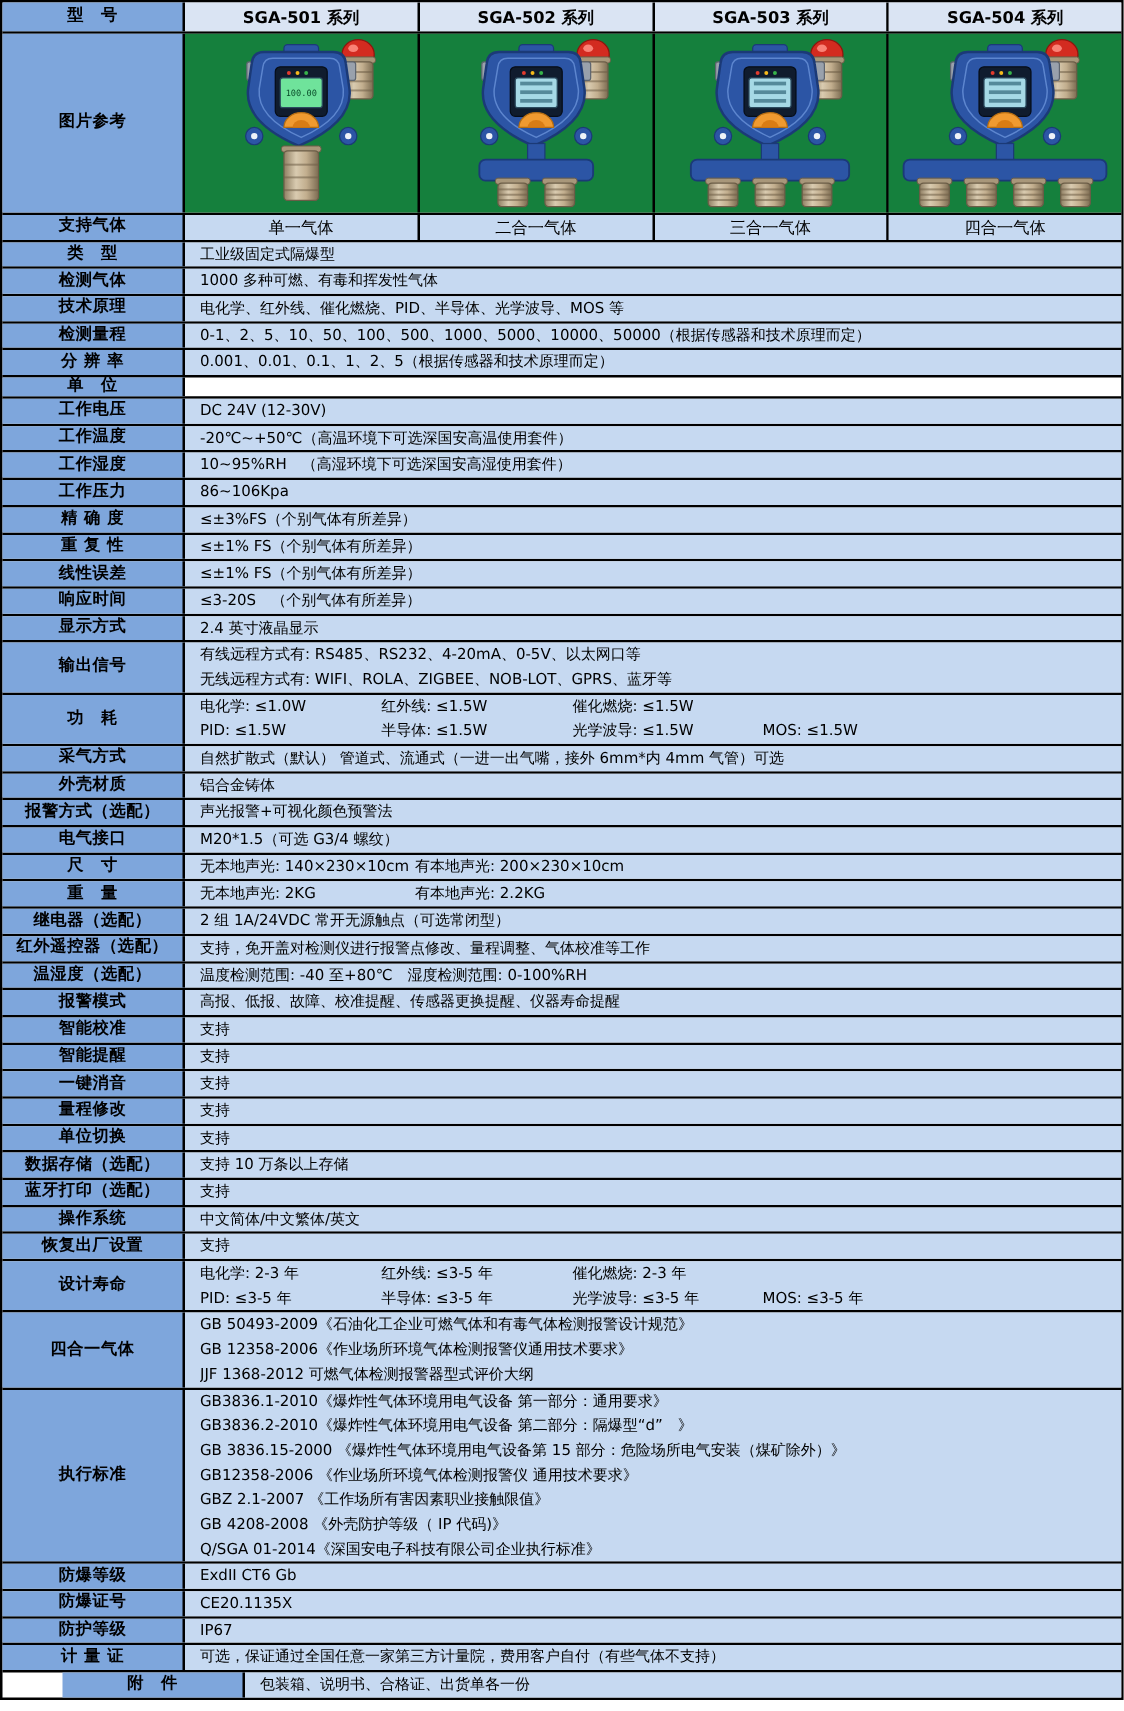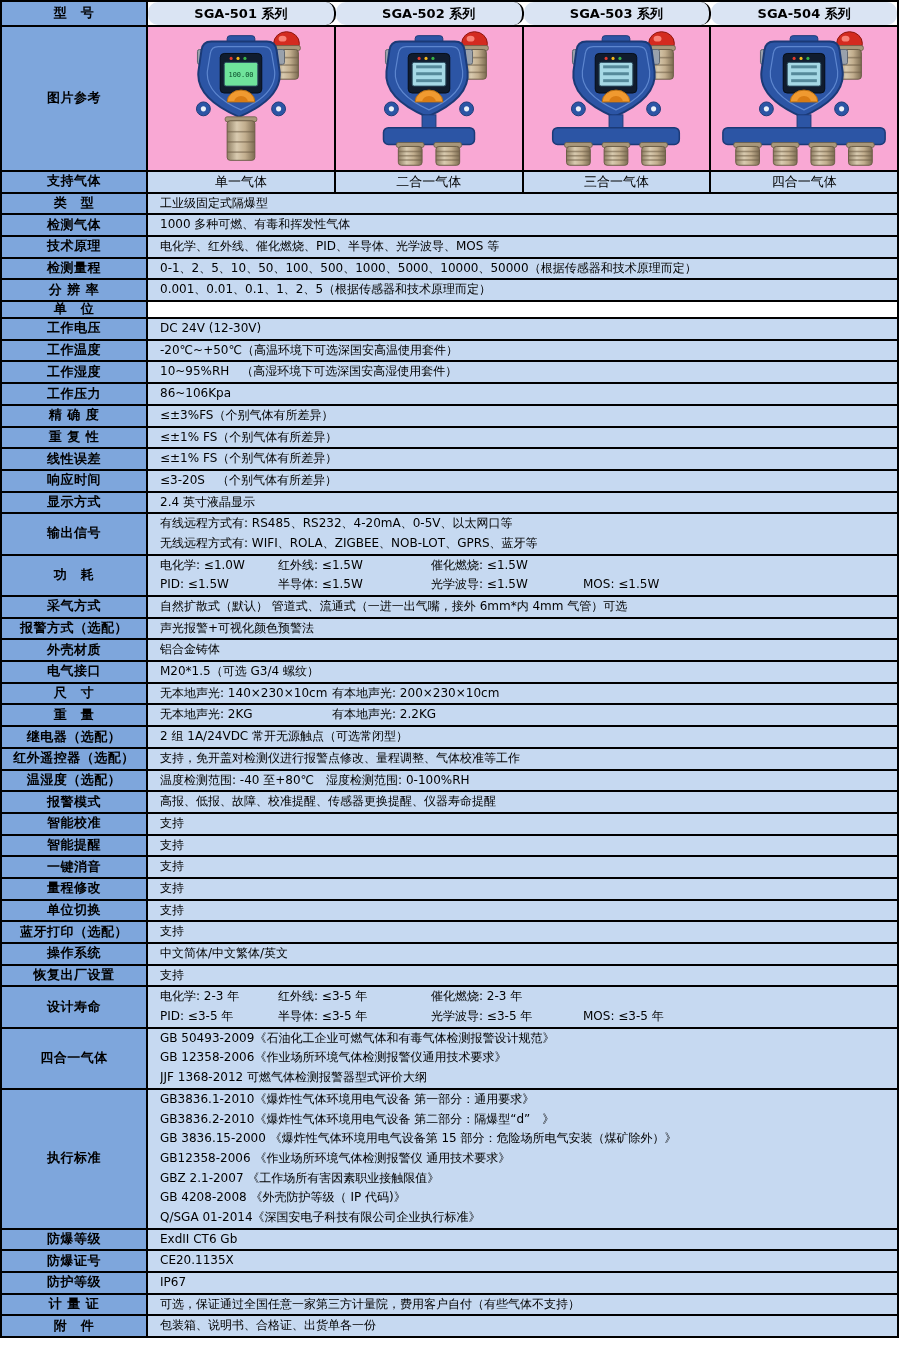--- a/index.html
+++ b/index.html
@@ -15,55 +15,55 @@
     font-family:"DejaVu Sans","Liberation Sans",sans-serif;
     color:#000;
   }
   .spec-table{
     width:899px;
     box-sizing:border-box;
     border:2px solid var(--c-border);
     background:#fff;
   }
   .t-row{display:flex;border-bottom:2px solid var(--c-border);}
-  .t-row:last-child{border-bottom:none;}
+  .t-row:last-child{border-bottom:none;padding-left:48px;}
   .label-cell{
     flex:0 0 146px;width:146px;box-sizing:border-box;
     background:var(--c-label-bg);
     border-right:2px solid var(--c-border);
     display:flex;align-items:center;justify-content:center;
     font-weight:bold;font-size:13px;letter-spacing:0.5px;
     text-align:center;white-space:pre;line-height:1.15;
   }
   .value-cell{
     flex:1;min-width:0;box-sizing:border-box;
     background:var(--c-value-bg);
     padding:0 12px;
     display:flex;flex-direction:column;justify-content:center;
     font-size:12px;
     text-decoration:underline;
   }
   .v-line{height:var(--rh);line-height:var(--rh);white-space:pre;overflow:hidden;}
   .u .v-line{text-decoration:underline;}
   .seg{display:inline-block;white-space:pre;}
   .grid .seg:nth-child(1){min-width:118px;}
-  .grid .seg:nth-child(2){min-width:153px;}
+  .grid .seg:nth-child(2){min-width:153px;margin-left:27px;}
   .grid .seg:nth-child(3){min-width:152px;}
   .pair .seg:nth-child(1){min-width:172px;}
   .header-row{height:23px;}
   .model-cell{
     flex:1;box-sizing:border-box;
     background:var(--c-header-bg);
     border-right:2px solid var(--c-border);
     display:flex;align-items:center;justify-content:center;
-    font-weight:bold;font-size:13px;border-radius:10px;
+    font-weight:bold;font-size:13px;
   }
   .image-row{height:143px;}
   .img-cell{
-    flex:1;box-sizing:border-box;background:#f9a8d4;
+    flex:1;box-sizing:border-box;background:#15803d;
     border-right:2px solid var(--c-border);
     display:flex;align-items:center;justify-content:center;overflow:hidden;
   }
   .gas-row{height:19.7px;}
   .gas-cell{
     flex:1;box-sizing:border-box;
     background:var(--c-value-bg);
     border-right:2px solid var(--c-border);
     display:flex;align-items:center;justify-content:center;
     font-size:13px;
@@ -402,29 +402,29 @@
         <div class="v-line"><span class="seg">PID: ≤1.5W</span><span class="seg">半导体: ≤1.5W</span><span class="seg">光学波导: ≤1.5W</span><span class="seg">MOS: ≤1.5W</span></div>
       </div>
     </div>
     <div class="t-row spec-row">
       <div class="label-cell">采气方式</div>
       <div class="value-cell">
         <div class="v-line"><span class="seg">自然扩散式（默认） 管道式、流通式（一进一出气嘴，接外 6mm*内 4mm 气管）可选</span></div>
       </div>
     </div>
     <div class="t-row spec-row">
+      <div class="label-cell">外壳材质</div>
+      <div class="value-cell">
+        <div class="v-line"><span class="seg">铝合金铸体</span></div>
+      </div>
+    </div>
+    <div class="t-row spec-row">
       <div class="label-cell">报警方式（选配）</div>
       <div class="value-cell">
         <div class="v-line"><span class="seg">声光报警+可视化颜色预警法</span></div>
-      </div>
-    </div>
-    <div class="t-row spec-row">
-      <div class="label-cell">外壳材质</div>
-      <div class="value-cell">
-        <div class="v-line"><span class="seg">铝合金铸体</span></div>
       </div>
     </div>
     <div class="t-row spec-row">
       <div class="label-cell">电气接口</div>
       <div class="value-cell">
         <div class="v-line"><span class="seg">M20*1.5（可选 G3/4 螺纹）</span></div>
       </div>
     </div>
     <div class="t-row spec-row">
       <div class="label-cell">尺　寸</div>
@@ -483,20 +483,26 @@
     <div class="t-row spec-row">
       <div class="label-cell">量程修改</div>
       <div class="value-cell">
         <div class="v-line"><span class="seg">支持</span></div>
       </div>
     </div>
     <div class="t-row spec-row">
       <div class="label-cell">单位切换</div>
       <div class="value-cell">
         <div class="v-line"><span class="seg">支持</span></div>
+      </div>
+    </div>
+    <div class="t-row spec-row">
+      <div class="label-cell">数据存储（选配）</div>
+      <div class="value-cell">
+        <div class="v-line"><span class="seg">支持 10 万条以上存储</span></div>
       </div>
     </div>
     <div class="t-row spec-row">
       <div class="label-cell">蓝牙打印（选配）</div>
       <div class="value-cell">
         <div class="v-line"><span class="seg">支持</span></div>
       </div>
     </div>
     <div class="t-row spec-row">
       <div class="label-cell">操作系统</div>

